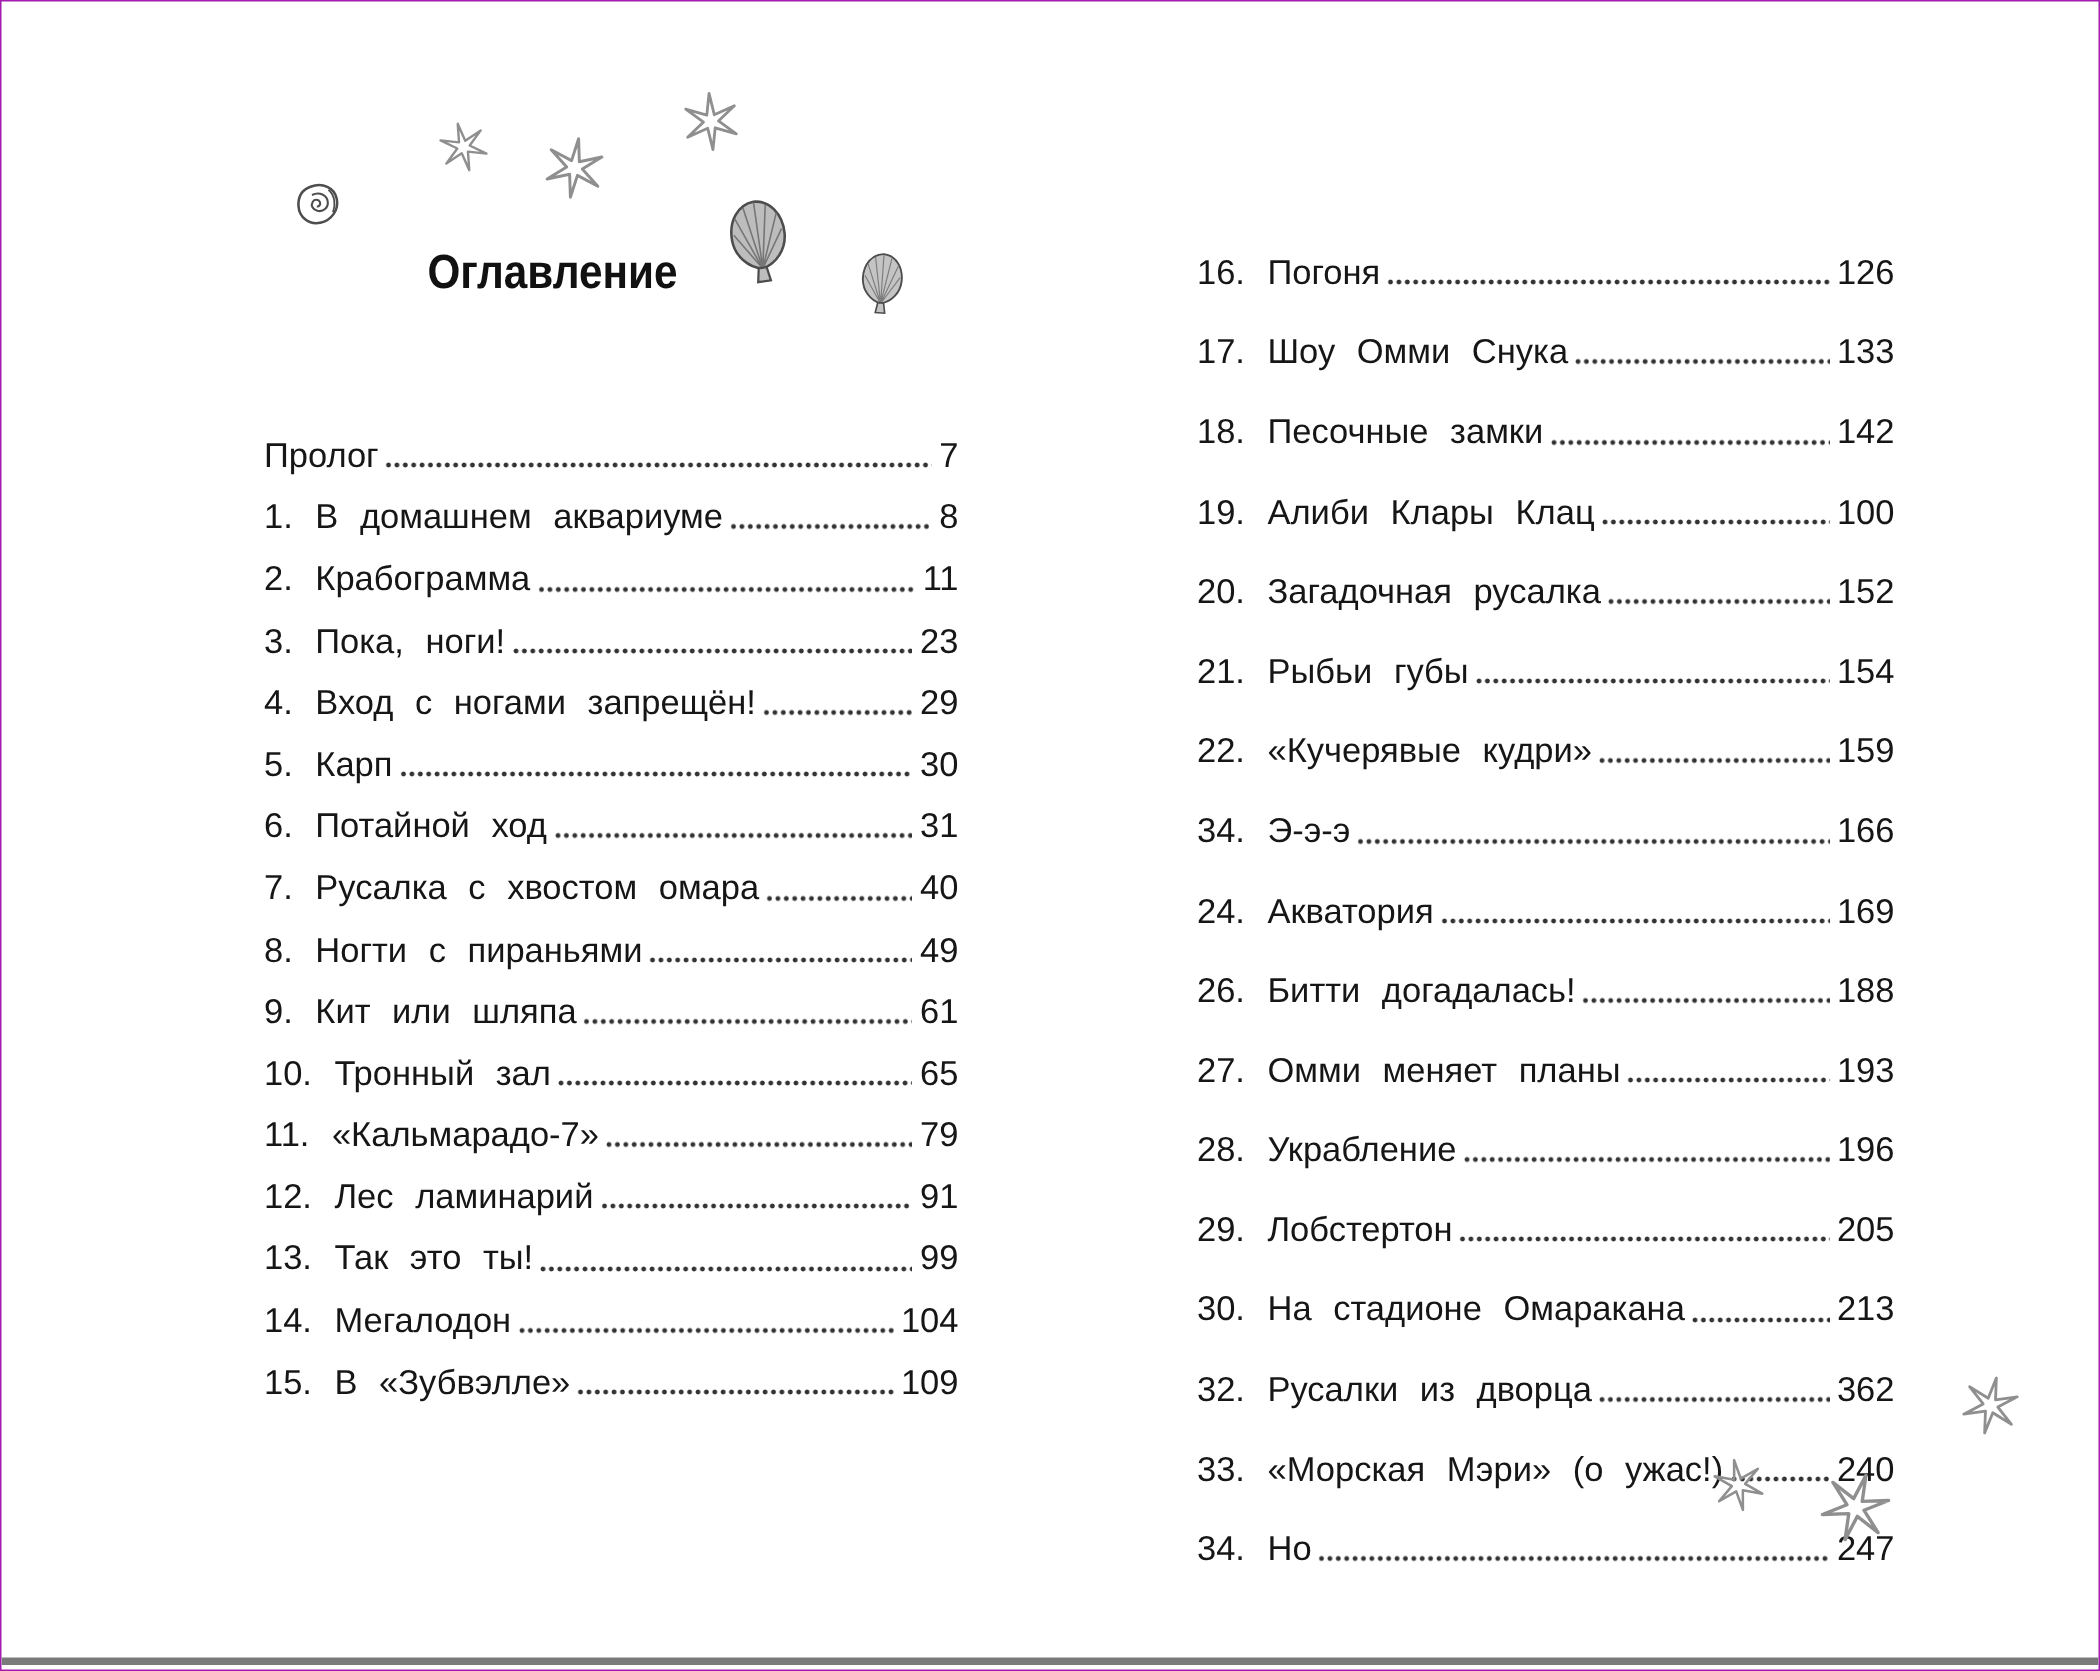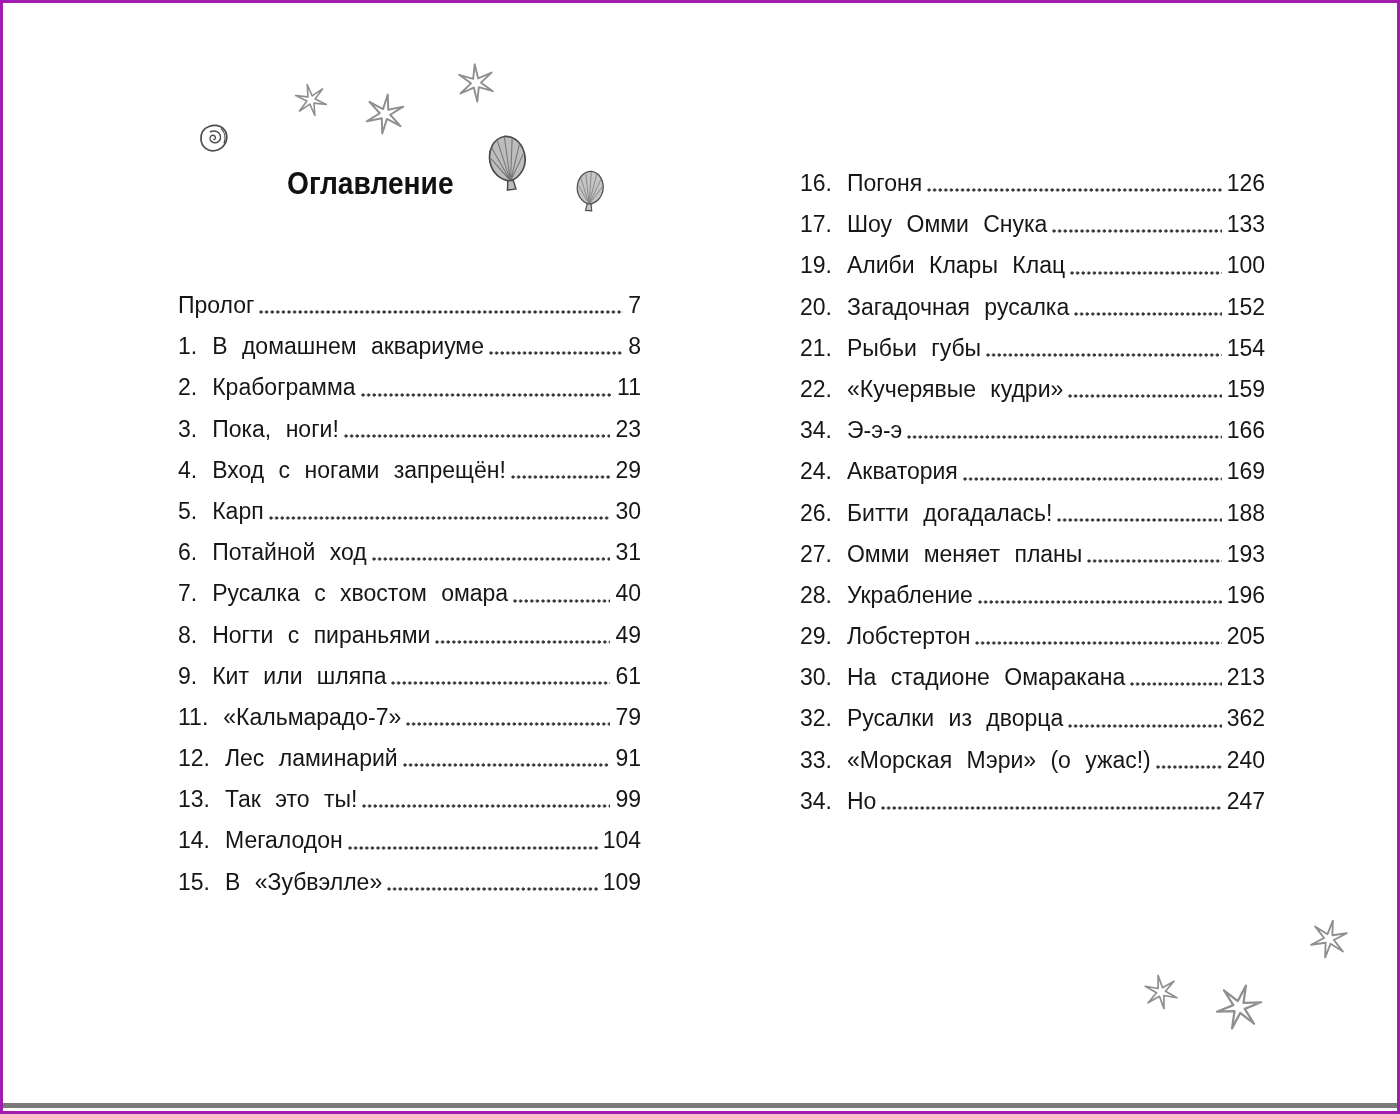--- a/index.html
+++ b/index.html
@@ -1,38 +1,38 @@
 <!DOCTYPE html>
 <html><head>
 <meta charset="utf-8">
 <style>
   html,body{margin:0;padding:0;background:#fff;}
   .book-page{
     position:relative;
     width:1400px;height:1114px;
     box-sizing:border-box;
     background:#ffffff;
-    border:3px solid #a21caf;
+    border:1px solid #a21caf;
     font-family:"Liberation Sans","DejaVu Sans",sans-serif;
     color:#161616;
     overflow:hidden;
   }
   .bottom-edge{
     position:absolute;left:0;right:0;bottom:3px;height:5px;
     background:#7a7a7a;
   }
   .page-title{
     position:absolute;left:284px;top:162px;
     font-size:32px;font-weight:800;
     transform:scaleX(.88);transform-origin:left center;
     white-space:nowrap;color:#111;
   }
   .toc-col{position:absolute;display:flex;flex-direction:column;}
   .toc-col.left{left:137px;top:282px;width:463px;margin-left:38px;}
-  .toc-col.right{left:797px;top:160px;width:465px;}
+  .toc-col.right{left:797px;top:160px;width:465px;gap:12px;}
   .row{
     display:flex;align-items:stretch;
     height:41.2px;line-height:41.2px;
     font-size:23px;word-spacing:8px;white-space:nowrap;
   }
   .num{margin-right:15px;}
   .dots{
     flex:1;align-self:flex-end;
     height:4px;margin:0 5px 12px 5px;
     background-image:radial-gradient(circle at 2px 2px,#333 1.3px,transparent 1.9px);
@@ -139,20 +139,26 @@
         <span class="dots"></span>
         <span class="pagenum">49</span>
       </div>
       <div class="row">
         <span class="num">9.</span>
         <span>Кит или шляпа</span>
         <span class="dots"></span>
         <span class="pagenum">61</span>
       </div>
       <div class="row">
+        <span class="num">10.</span>
+        <span>Тронный зал</span>
+        <span class="dots"></span>
+        <span class="pagenum">65</span>
+      </div>
+      <div class="row">
         <span class="num">11.</span>
         <span>«Кальмарадо-7»</span>
         <span class="dots"></span>
         <span class="pagenum">79</span>
       </div>
       <div class="row">
         <span class="num">12.</span>
         <span>Лес ламинарий</span>
         <span class="dots"></span>
         <span class="pagenum">91</span>
@@ -183,20 +189,26 @@
         <span class="dots"></span>
         <span class="pagenum">126</span>
       </div>
       <div class="row">
         <span class="num">17.</span>
         <span>Шоу Омми Снука</span>
         <span class="dots"></span>
         <span class="pagenum">133</span>
       </div>
       <div class="row">
+        <span class="num">18.</span>
+        <span>Песочные замки</span>
+        <span class="dots"></span>
+        <span class="pagenum">142</span>
+      </div>
+      <div class="row">
         <span class="num">19.</span>
         <span>Алиби Клары Клац</span>
         <span class="dots"></span>
         <span class="pagenum">100</span>
       </div>
       <div class="row">
         <span class="num">20.</span>
         <span>Загадочная русалка</span>
         <span class="dots"></span>
         <span class="pagenum">152</span>

